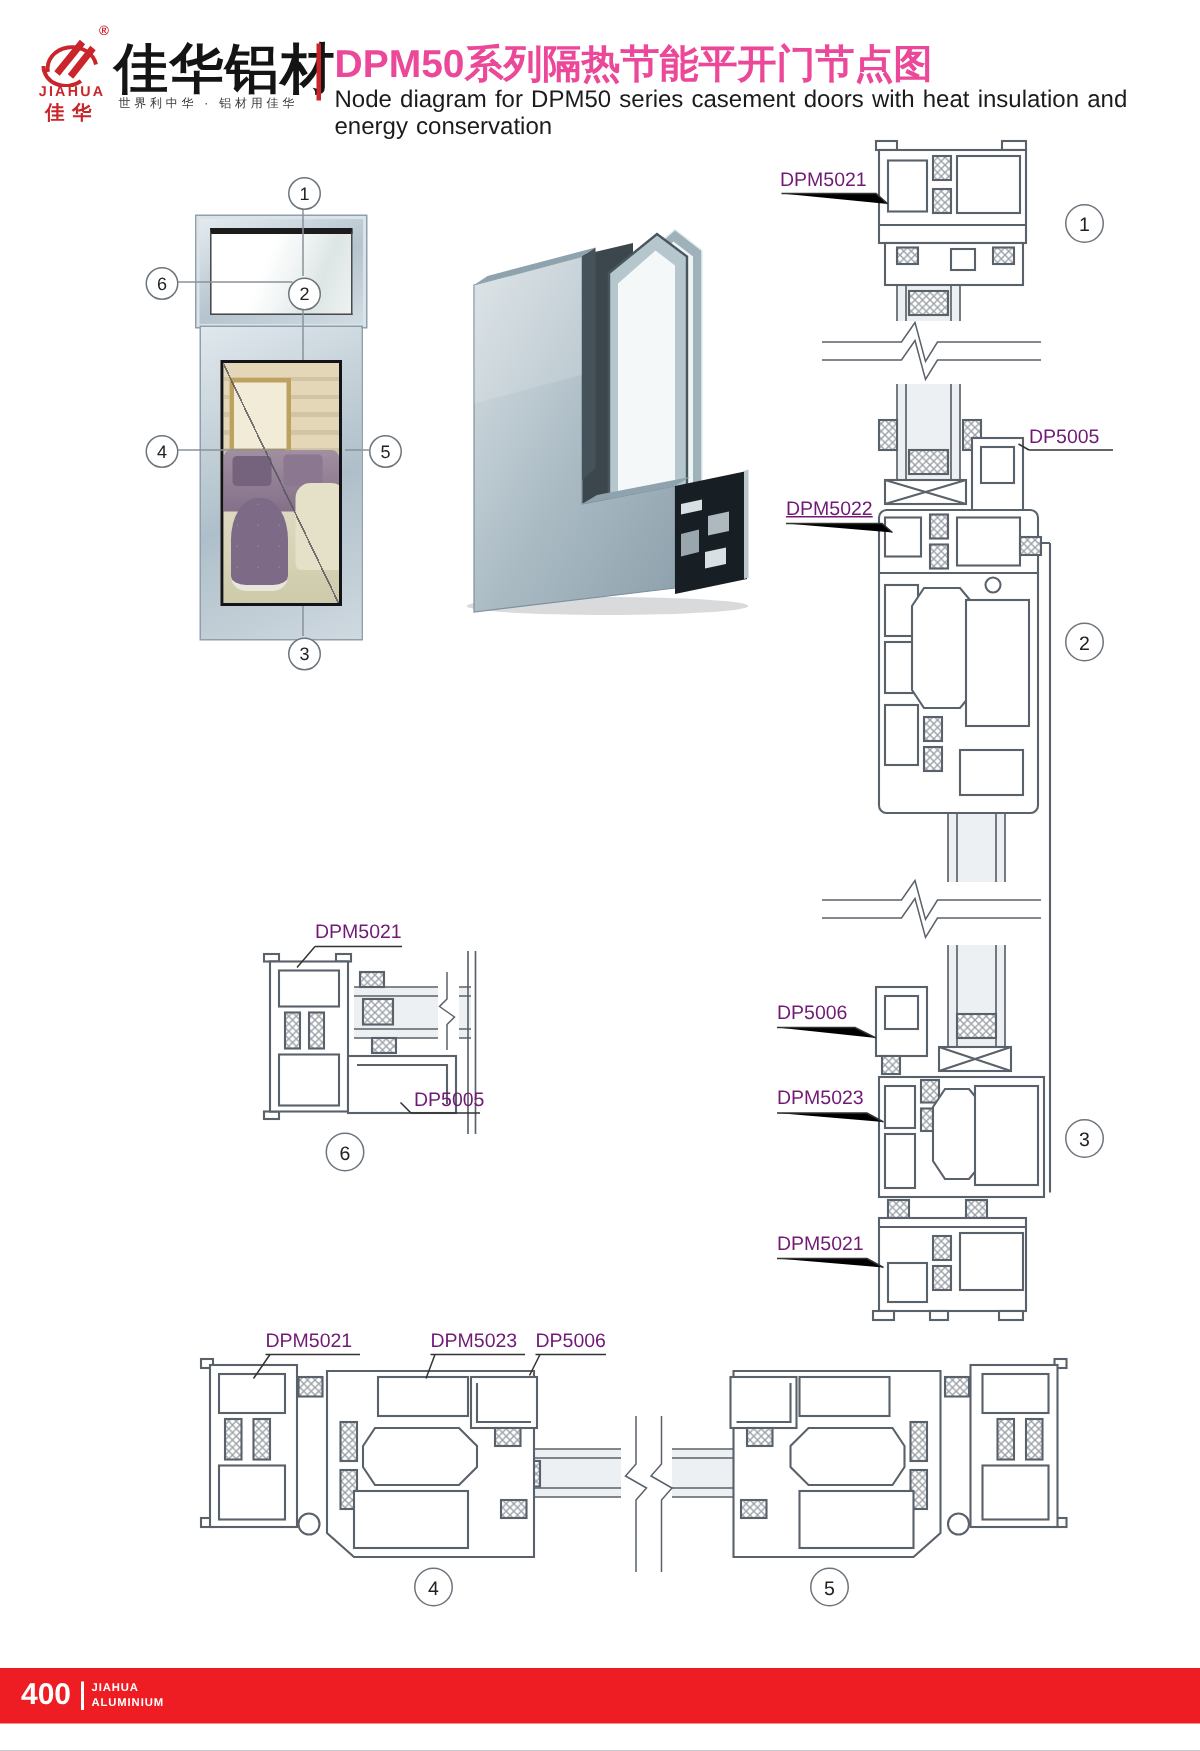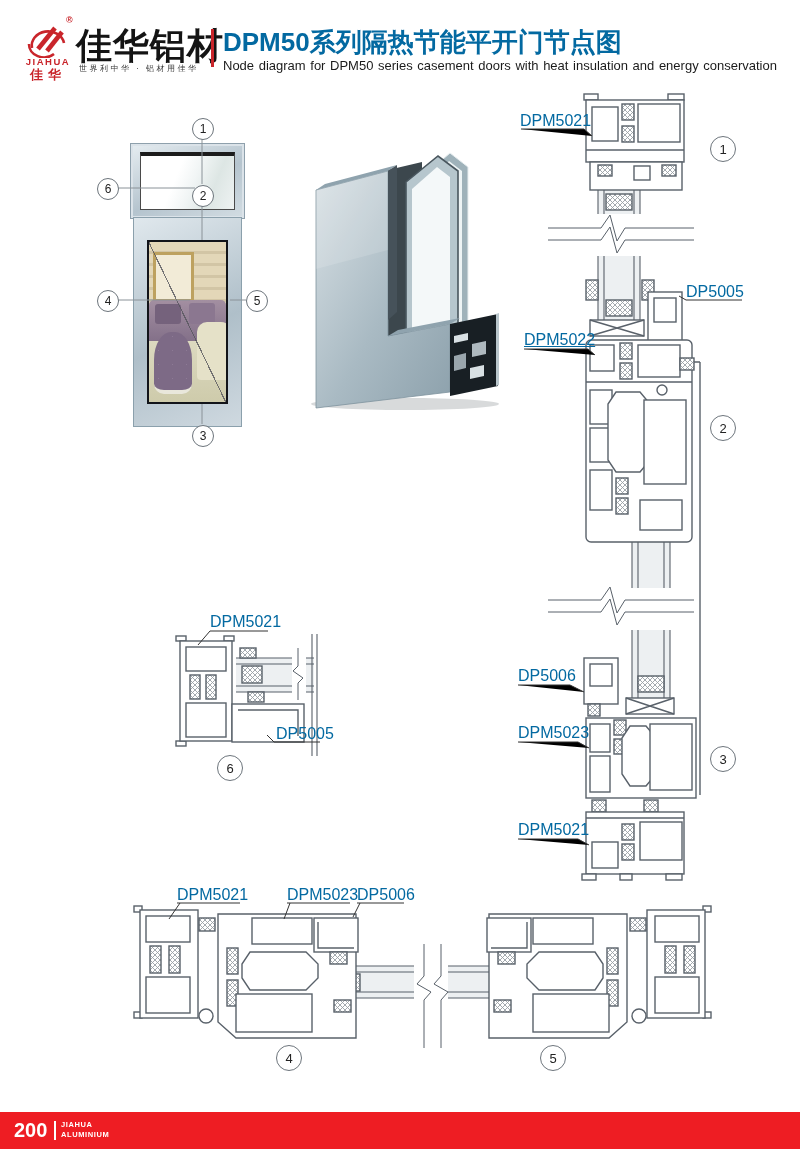--- a/index.html
+++ b/index.html
@@ -8,24 +8,24 @@
   .abs{position:absolute;}
   
   .logo-reg{left:66px;top:15px;font-size:9px;color:#c9252b;font-weight:bold;}
   .logo-en{left:18px;top:56px;width:60px;text-align:center;font-size:9.5px;font-weight:bold;
            letter-spacing:1.5px;color:#c9252b;}
   .logo-cn{left:18px;top:66px;width:60px;text-align:center;font-size:13px;font-weight:bold;
            letter-spacing:5px;color:#c9252b;}
   .brand{left:76px;top:22px;font-size:36px;font-weight:800;color:#141414;letter-spacing:1px;}
   .slogan{left:79px;top:63px;font-size:8px;letter-spacing:2.5px;color:#3a3a3a;text-align:right;}
   .hdr-divider{left:211px;top:29px;width:3px;height:38px;background:#c9252b;}
-  .title-cn{left:223px;top:25px;font-size:26px;font-weight:800;color:#0369a1;}
-  .title-en{left:223px;top:58px;font-size:13px;color:#1b1b1b;word-spacing:1px;}
+  .title-cn{left:223px;top:25px;font-size:26px;font-weight:800;color:#ec4899;}
+  .title-en{left:223px;top:58px;font-size:16px;color:#1b1b1b;word-spacing:1px;}
   
-  .lbl{font-size:16px;color:#0369a1;white-space:nowrap;z-index:6;text-align:right;}
+  .lbl{font-size:13px;color:#701a75;white-space:nowrap;z-index:6;text-align:right;}
   .callout,.marker{display:flex;align-items:center;justify-content:center;background:#fff;
     border:1px solid #6d757c;border-radius:50%;color:#222;z-index:6;}
   .callout{width:20px;height:20px;font-size:12px;}
   .marker{width:24px;height:24px;font-size:13px;}
   
   .door{left:130px;top:143px;width:115px;height:284px;z-index:1;}
   .transom{position:absolute;left:0;top:0;width:113px;height:74px;
     background:linear-gradient(155deg,#e6edf1,#b5c4ce 55%,#d3dde3);border:1px solid #8ea0ac;
     box-shadow:inset 0 0 0 2px #dbe3e9;}
   .transom-glass{position:absolute;left:9px;right:9px;top:8px;bottom:8px;
@@ -319,21 +319,21 @@
   <div class="abs lbl" style="left:518px;top:667px;">DP5006</div>
   <div class="abs lbl" style="left:518px;top:724px;">DPM5023</div>
   <div class="abs lbl" style="left:518px;top:821px;">DPM5021</div>
   <div class="abs lbl" style="left:210px;top:613px;">DPM5021</div>
   <div class="abs lbl" style="left:276px;top:725px;">DP5005</div>
   <div class="abs lbl" style="left:177px;top:886px;">DPM5021</div>
   <div class="abs lbl" style="left:287px;top:886px;">DPM5023</div>
   <div class="abs lbl" style="left:357px;top:886px;">DP5006</div>
 
   <div class="abs footer-bar">
-    <div class="page-num">200</div>
+    <div class="page-num">400</div>
     <div class="foot-div"></div>
     <div class="foot-brand">
       <div>JIAHUA</div>
       <div>ALUMINIUM</div>
     </div>
   </div>
 
 </div>
 
 </body></html>

